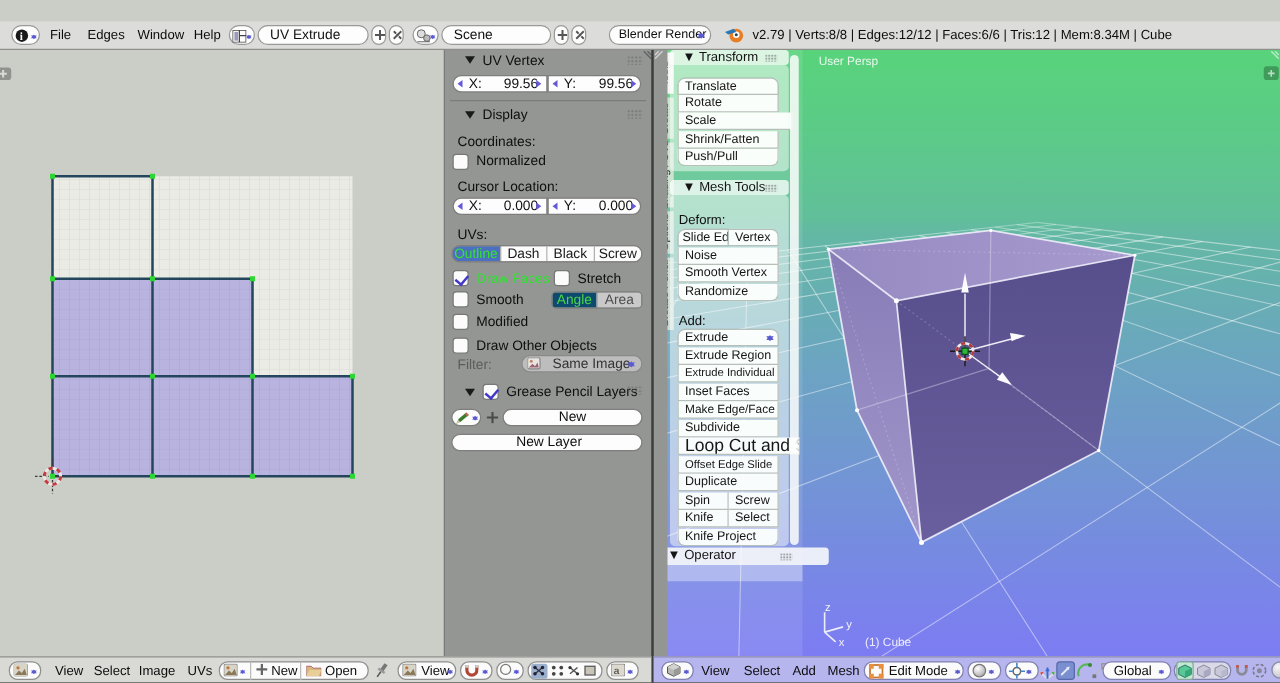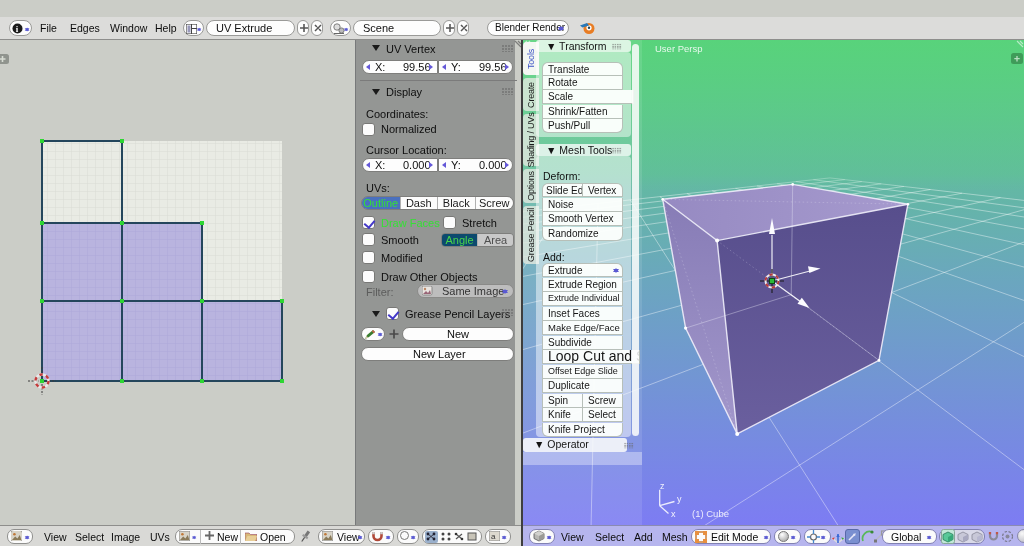--- a/index.html
+++ b/index.html
@@ -9,21 +9,21 @@
 #titlebar{position:absolute;left:0;top:0;width:1024px;height:17px;background:linear-gradient(#6b7c90,#536579);color:#f4f6f8;font-size:10.5px}
 #titlebar .t{position:absolute;left:18px;top:2px}
 
 #infohdr{position:absolute;left:0;top:17px;width:1024px;height:23px;background:#dcdcda;border-bottom:1px solid #8e8e8c;font-size:11px;color:#0c0c0c}
 .menu{position:absolute;top:5px;font-size:10.5px}
 .pill{position:absolute;top:2.5px;height:16px;background:#fdfdfd;border:1px solid #9a9a98;border-radius:8px;font-size:11px;color:#111;line-height:14px;white-space:nowrap;overflow:hidden}
 .updn{position:absolute;right:3px;top:2px;width:7px;height:11px}
 .updn:before{content:"";position:absolute;left:0;top:0;border:3.5px solid transparent;border-bottom:4px solid #5a5ad2}
 .updn:after{content:"";position:absolute;left:0;bottom:0;border:3.5px solid transparent;border-top:4px solid #5a5ad2}
 
-#npanel{position:absolute;left:356px;top:40px;width:159px;height:485px;background:#949694;font-size:11px;color:#0e0e0e}
+#npanel{position:absolute;left:356px;top:40px;width:178px;height:485px;background:#949694;font-size:11px;color:#0e0e0e}
 .tri{position:absolute;width:0;height:0;border-left:4.5px solid transparent;border-right:4.5px solid transparent;border-top:6px solid #1a1a1a}
 .dots{position:absolute;width:12px;height:7px;opacity:.55;background:
  radial-gradient(circle at 1px 1px,#666 .8px,transparent 1px) 0 0/3px 3px}
 .wfield{position:absolute;background:#fdfdfd;border:1px solid #7e7e7c;border-radius:7px;height:14px;line-height:12.5px;color:#1a1a1a}
 .cb{position:absolute;width:13px;height:13px;background:#fcfcfc;border:1px solid #787876;border-radius:3px}
 .ck:after{content:"";position:absolute;left:2.5px;top:0.5px;width:5px;height:8px;border:solid #4338c8;border-width:0 2.2px 2.2px 0;transform:rotate(40deg)}
 .seg{position:absolute;height:14px;border:1px solid #7e7e7c;border-radius:7px;overflow:hidden;display:flex}
 .seg>div{height:100%;line-height:13px;text-align:center;background:#fcfcfc;border-right:1px solid #b0b0b0;color:#1a1a1a}
 .seg>div:last-child{border-right:none}
 .arrL{position:absolute;width:0;height:0;border:3.2px solid transparent;border-right:4px solid #6458d8;border-left:none}
@@ -270,21 +270,21 @@
 <div class="sbtn" style="left:542px;top:393.5px;width:41px;height:14px;border-top:none">Spin</div>
 <div class="sbtn" style="left:583px;top:393.5px;width:40px;height:14px;border-top:none;border-left:none">Screw</div>
 <div class="sbtn" style="left:542px;top:408px;width:41px;height:14px;border-top:none">Knife</div>
 <div class="sbtn" style="left:583px;top:408px;width:40px;height:14px;border-top:none;border-left:none">Select</div>
 <div class="sbtn" style="left:542px;top:422.5px;width:81px;height:14px;border-top:none;border-radius:0 0 6px 6px">Knife Project</div>
 
 <div class="updn" style="left:613px;top:265px"></div>
 
 <div class="abs" style="left:632px;top:44px;width:7px;height:392px;background:rgba(252,253,252,.85);border-radius:4px"></div>
 
-<div class="abs" style="left:523px;top:438px;width:104px;height:14px;background:rgba(250,252,250,.88);border-radius:3px;color:#141414;font-size:10.5px">
+<div class="abs" style="left:523px;top:438px;width:140px;height:14px;background:rgba(250,252,250,.88);border-radius:3px;color:#141414;font-size:10.5px">
       <span style="position:absolute;left:11px;top:0">▼ Operator</span>
       <div class="dots" style="left:100px;top:4px;transform:scale(.8)"></div>
     </div>
 <div class="abs" style="left:523px;top:452px;width:119px;height:13px;background:rgba(255,255,255,.35)"></div>
 
 <div class="abs" style="left:355px;top:40px;width:1px;height:485px;background:#77797a"></div>
 <div id="npanel">
  <div class="tri" style="left:16px;top:5px"></div>
       <span class="abs" style="left:30px;top:3px">UV Vertex</span>
  <div class="dots" style="left:146px;top:5px"></div>
@@ -601,15 +601,16 @@
  <div class="pill" style="left:487px;width:82px">
         <span style="position:absolute;left:7px;font-size:10px">Blender Render</span>
         <div class="updn" style="right:3px"></div>
       </div>
  <svg class="abs" style="left:580px;top:4px" width="16" height="14" viewBox="0 0 16 14">
         <circle cx="9" cy="7.5" r="5.5" fill="#e87d24"></circle>
         <circle cx="9" cy="6.8" r="2.6" fill="#fff"></circle>
         <circle cx="9" cy="6.8" r="1.2" fill="#245"></circle>
         <path d="M0 4.5L7 2l2 2.5-6.5 2z" fill="#2878b8"></path>
       </svg>
+ <span class="menu" style="left:602px">v2.79 | Verts:8/8 | Edges:12/12 | Faces:6/6 | Tris:12 | Mem:8.34M | Cube</span>
 </div>
 
 
 </div>
 </body></html>

